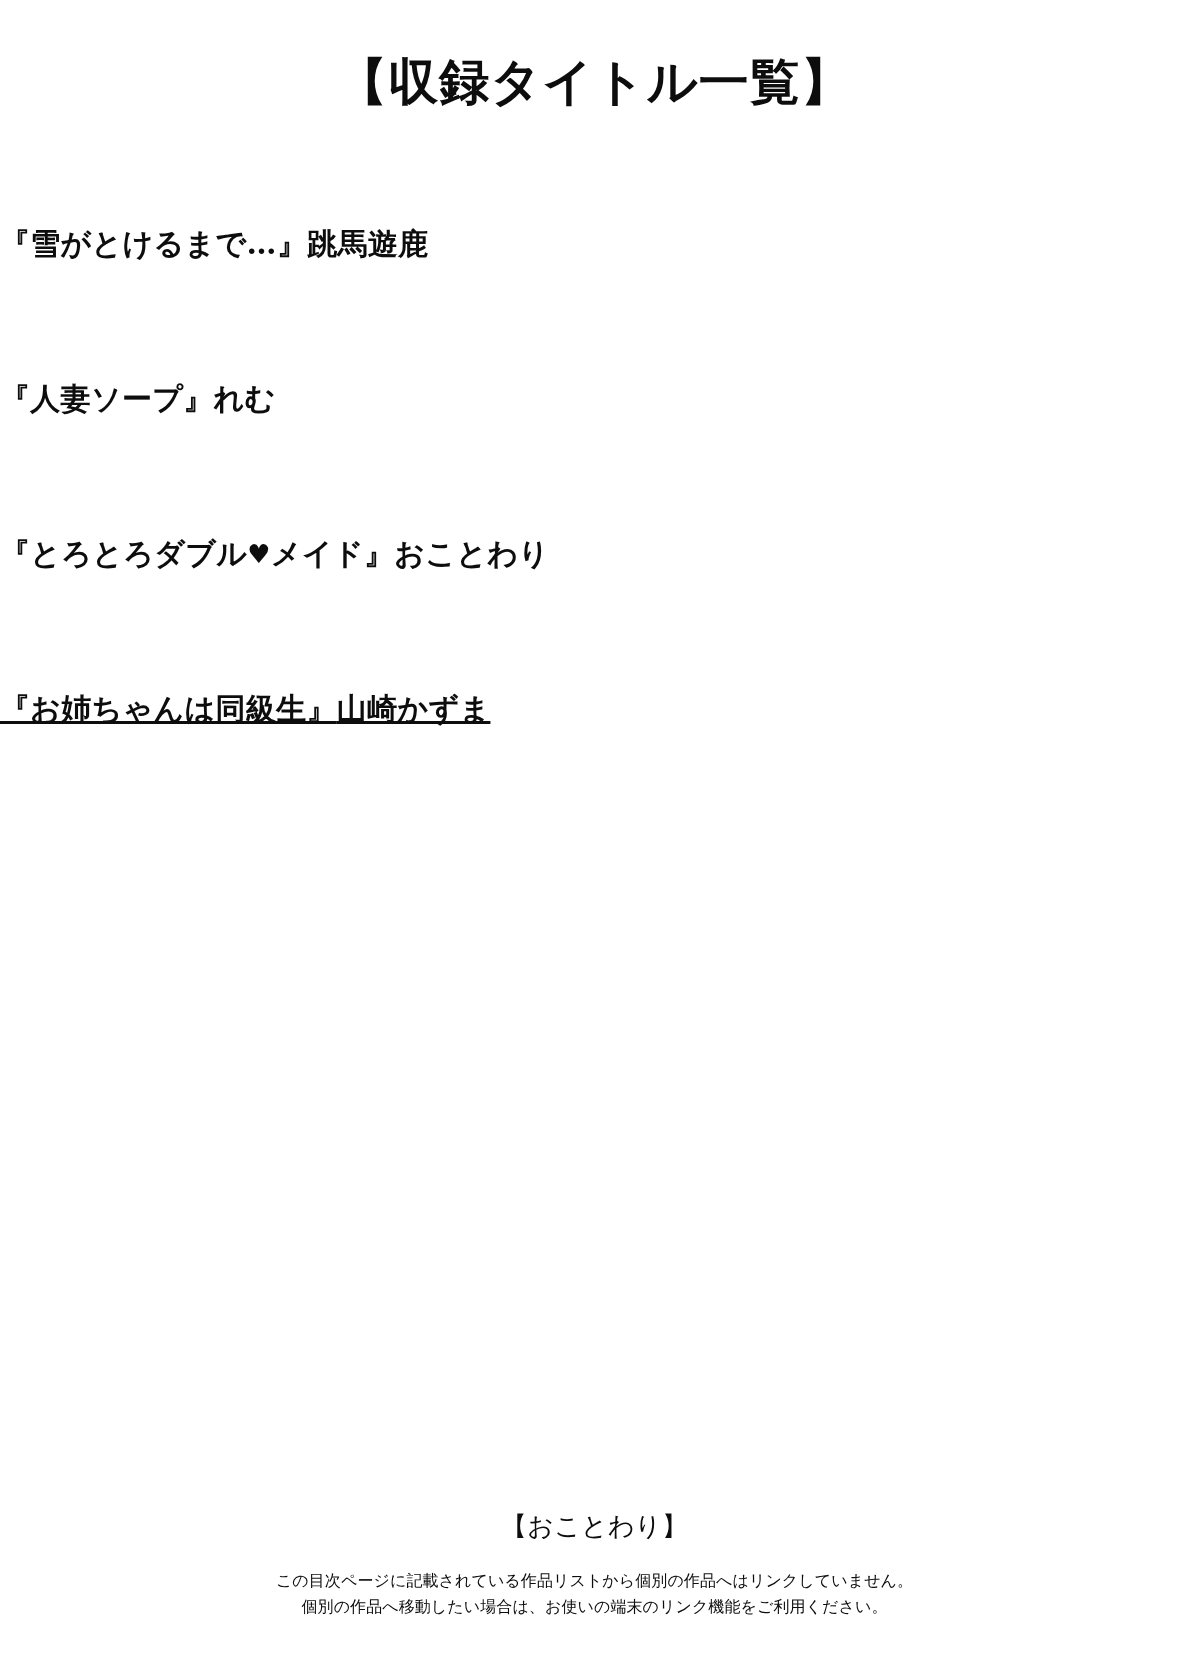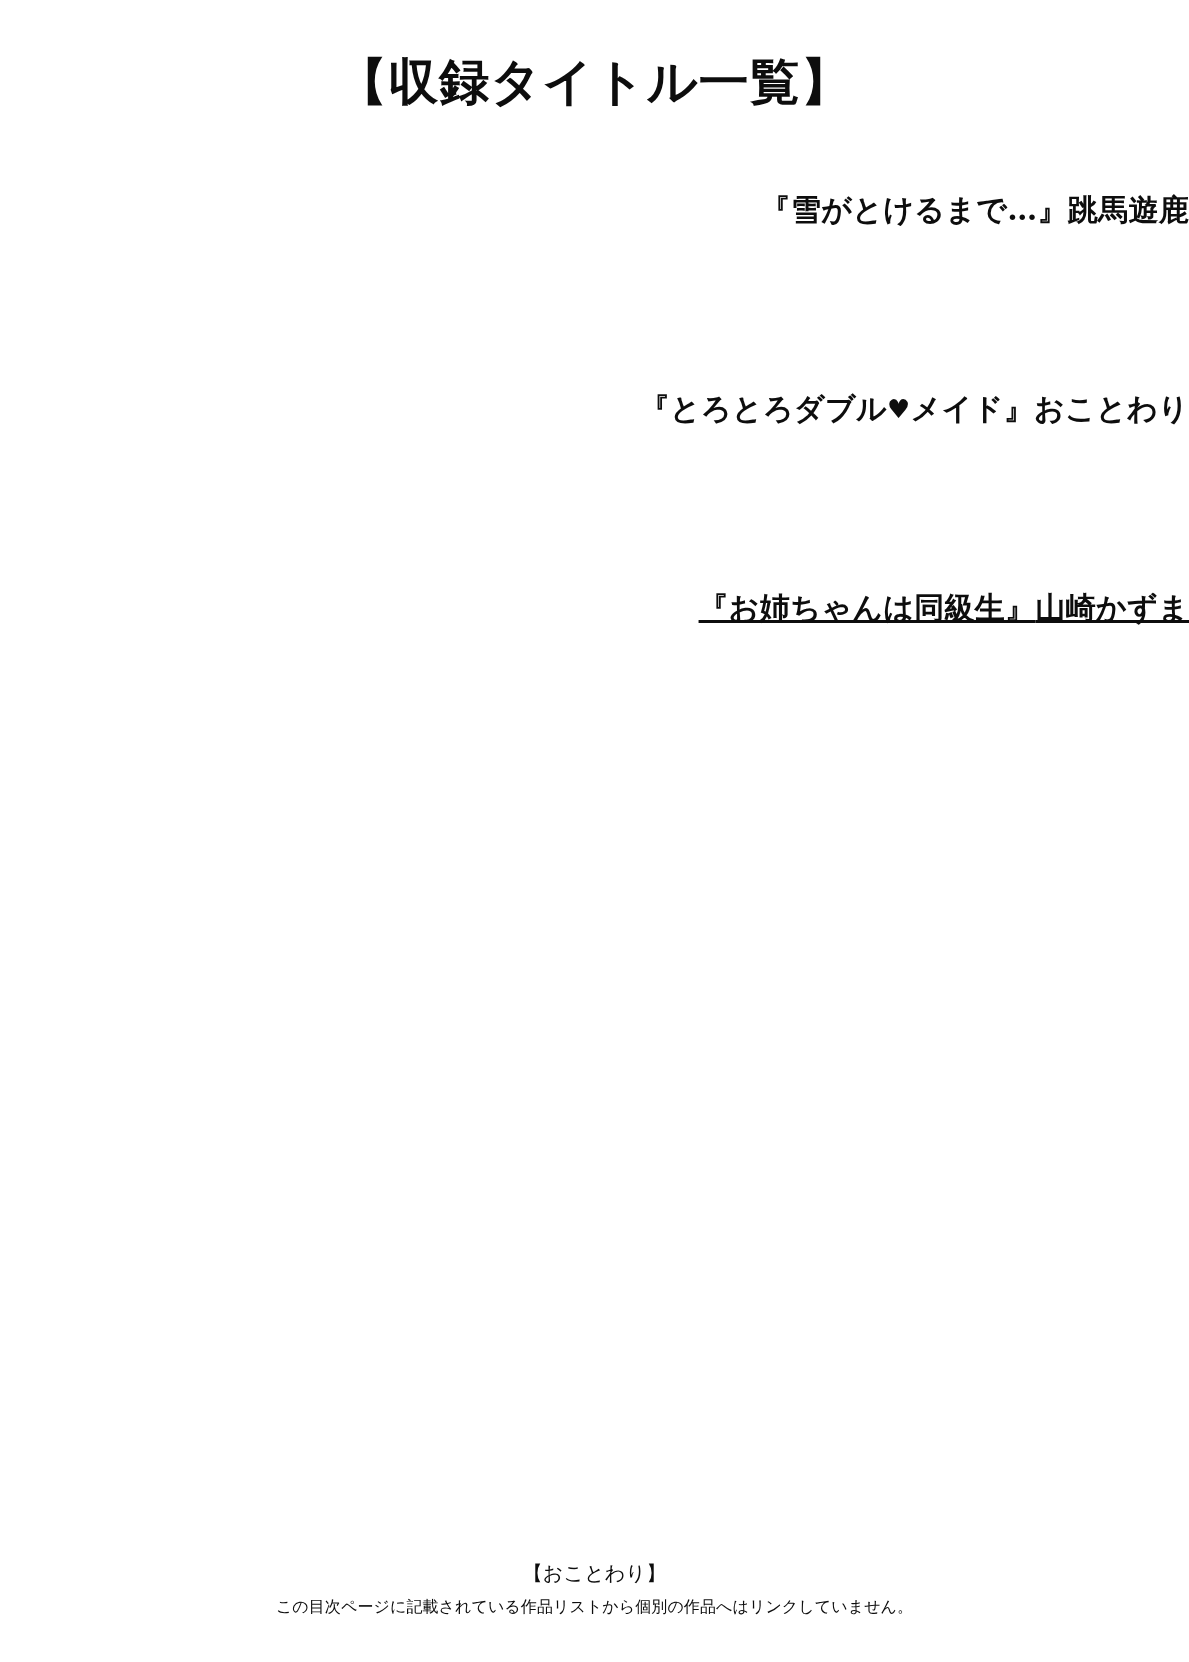--- a/index.html
+++ b/index.html
@@ -27,26 +27,25 @@
   .page-title {
     margin-top: 52px;
     font-size: 50px;
     font-weight: 700;
     letter-spacing: 0.02em;
     line-height: 1.2;
     text-align: center;
     white-space: nowrap;
   }
   .toc-list {
-    margin-top: 78px;
+    margin-top: 112px;
     width: 100%;
     display: flex;
     flex-direction: column;
-    align-items: flex-end;
-    gap: 44px;
+    align-items: flex-start;
   }
   .toc-entry {
     font-size: 30px;
     font-weight: 700;
     letter-spacing: 0.01em;
     text-align: center;
     line-height: 1.3;
     white-space: nowrap;
     margin-bottom: 116px;
   }
@@ -60,23 +59,23 @@
     vertical-align: 0.02em;
   }
   .notice {
     position: absolute;
     left: 0;
     right: 0;
     bottom: 42px;
     text-align: center;
   }
   .notice-title {
-    font-size: 20px;
+    font-size: 26px;
     line-height: 1.5;
-    margin-bottom: 6px;
+    margin-bottom: 22px;
     letter-spacing: 0.01em;
   }
   .notice-line {
     font-size: 16px;
     line-height: 1.62;
     letter-spacing: 0.005em;
     white-space: nowrap;
   }
 </style>
 </head>
@@ -85,32 +84,36 @@
 <div class="page">
 
   <div class="page-title">【収録タイトル一覧】</div>
 
   <div class="toc-list">
 
     <div class="toc-entry">
       <span>『雪がとけるまで…』</span><span>跳馬遊鹿</span>
     </div>
 
+    <div class="toc-entry">
+      <span>『人妻ソープ』</span><span>れむ</span>
+    </div>
 
 
 
     <div class="toc-entry">
       <span>『とろとろダブル</span><span class="heart">♥</span><span>メイド』</span><span>おことわり</span>
     </div>
 
 
     <div class="toc-entry">
       <span>『お姉ちゃんは同級生』</span><span>山崎かずま</span>
     </div>
 
   </div>
 
   <div class="notice">
     <div class="notice-title">【おことわり】</div>
     <div class="notice-line">この目次ページに記載されている作品リストから個別の作品へはリンクしていません。</div>
+    <div class="notice-line">個別の作品へ移動したい場合は、お使いの端末のリンク機能をご利用ください。</div>
   </div>
 
 </div>
 
 </body></html>

